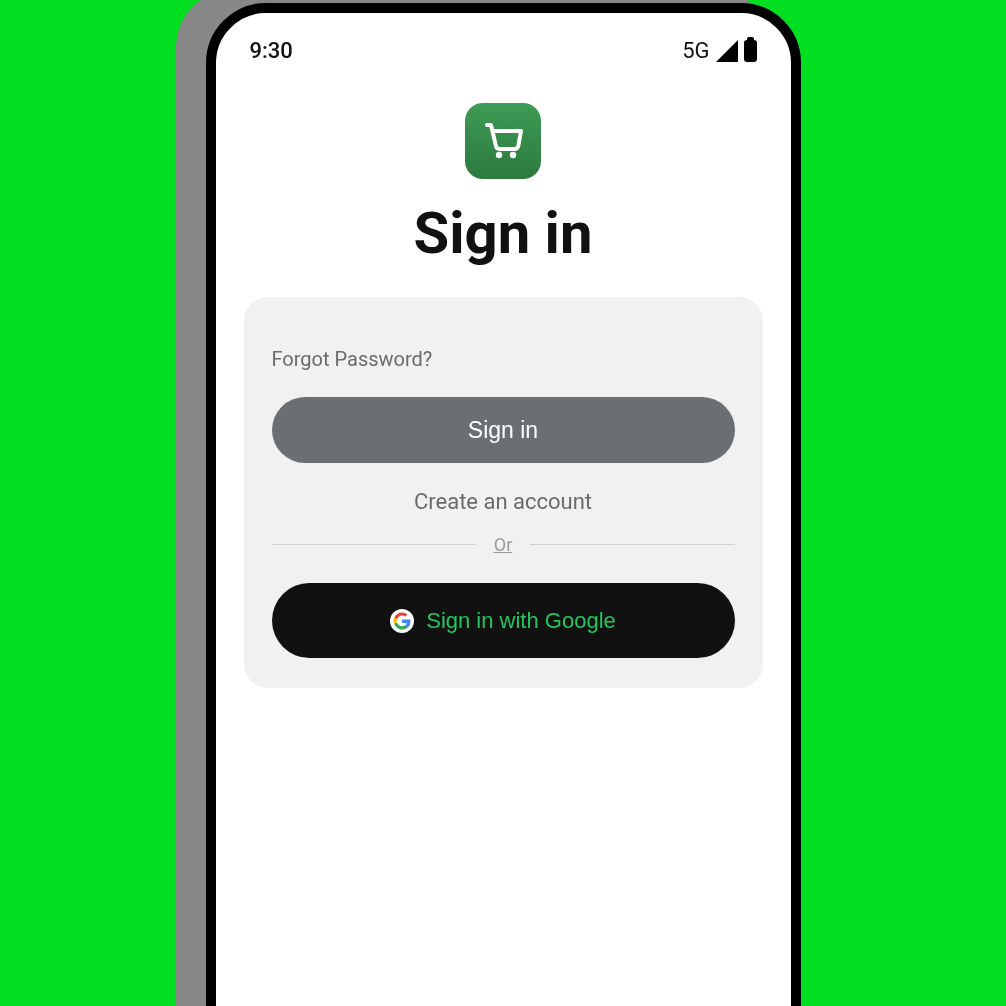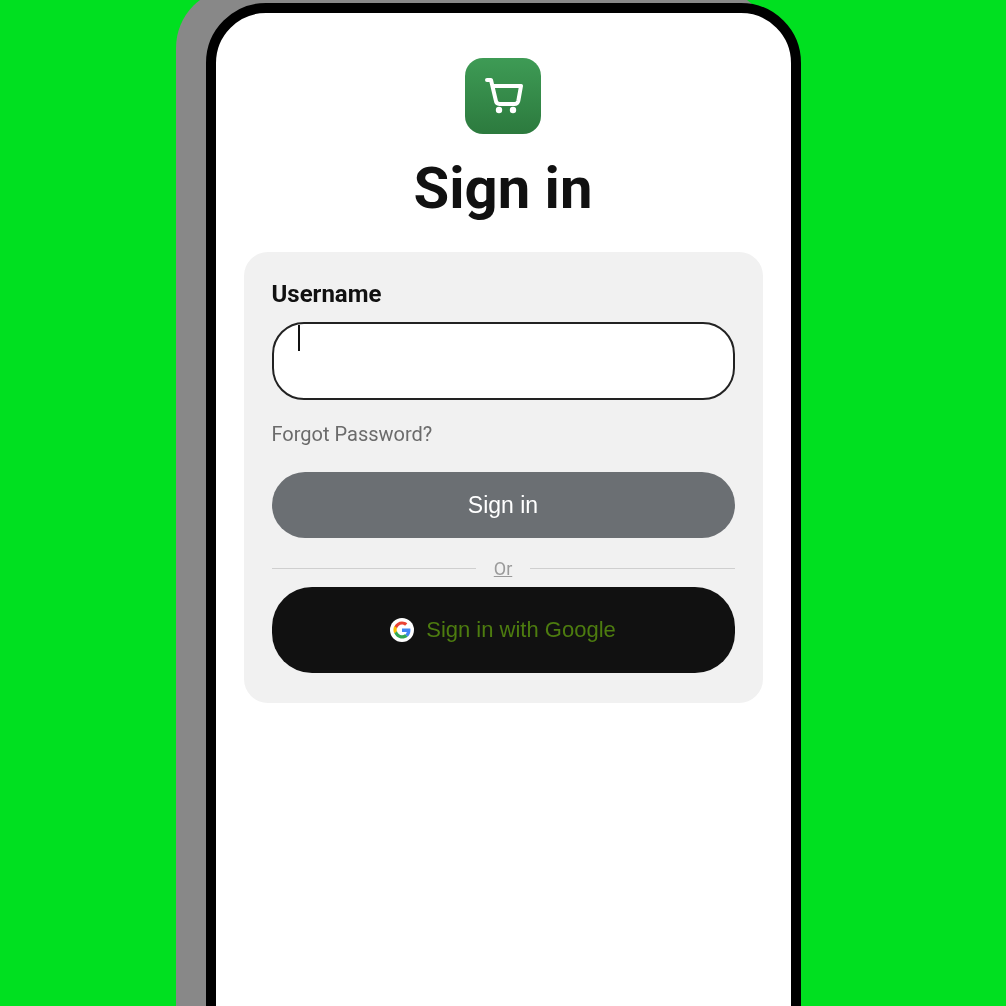--- a/index.html
+++ b/index.html
@@ -126,72 +126,77 @@
       gap: 18px;
       margin-top: 20px;
       color: #9a9a9a;
       font-size: 18px;
       text-decoration: underline;
     }
     .divider-line { flex: 1; height: 1px; background: #cfcfcf; }
 
     .google-btn {
       width: 100%;
-      height: 86px;
+      height: 75px;
       border-radius: 40px;
       background: #111;
-      color: #4d7c0f;
+      color: #22c55e;
       border: none;
       font-size: 22px;
       font-weight: 500;
-      margin-top: 8px;
+      margin-top: 28px;
       cursor: pointer;
       display: flex; align-items: center; justify-content: center; gap: 12px;
     }
     .g-icon {
       width: 24px; height: 24px; border-radius: 50%;
       background: #fff; display: inline-flex; align-items: center; justify-content: center;
     }
     .g-icon svg { width: 18px; height: 18px; }
     .cursor-caret {
       display: inline-block; width: 2px; height: 26px; background: #111; vertical-align: middle;
     }
   </style>
 </head>
 <body>
 
 <div class="phone-shadow"></div>
 
 <div class="phone">
 
+  <div class="status-bar">
+    <span>9:30</span>
+    <span class="status-icons">
+      <span class="status-kind">5G</span>
+      <span class="cellular"></span>
+      <span class="battery"></span>
+    </span>
+  </div>
 
   <div class="header">
     <div class="app-logo">
       <span>
         <svg viewBox="0 0 24 24" fill="none">
           <path d="M4 5h2l2.4 10.2A2 2 0 0 0 10.3 17h7.4a2 2 0 0 0 1.95-1.57L21 8H7" stroke="#fff" stroke-width="2" stroke-linecap="round" stroke-linejoin="round"></path>
           <circle cx="10" cy="20" r="1.6" fill="#fff"></circle>
           <circle cx="17" cy="20" r="1.6" fill="#fff"></circle>
         </svg>
       </span>
     </div>
     <h1 class="page-title">Sign in</h1>
   </div>
 
   <div class="card">
-    <div class="field-block">
-      <div class="field-label">Username</div>
-      <div class="text-input focused"><span class="cursor-caret"></span></div>
-    </div>
 
 
     <div class="forgot">Forgot Password?</div>
 
     <button class="primary-btn">Sign in</button>
 
+    <div class="create-link">Create an account</div>
 
     <div class="divider-row">
       <div class="divider-line"></div>
       <span>Or</span>
       <div class="divider-line"></div>
     </div>
 
     <button class="google-btn">
       <span class="g-icon">
         <svg viewBox="0 0 48 48">

